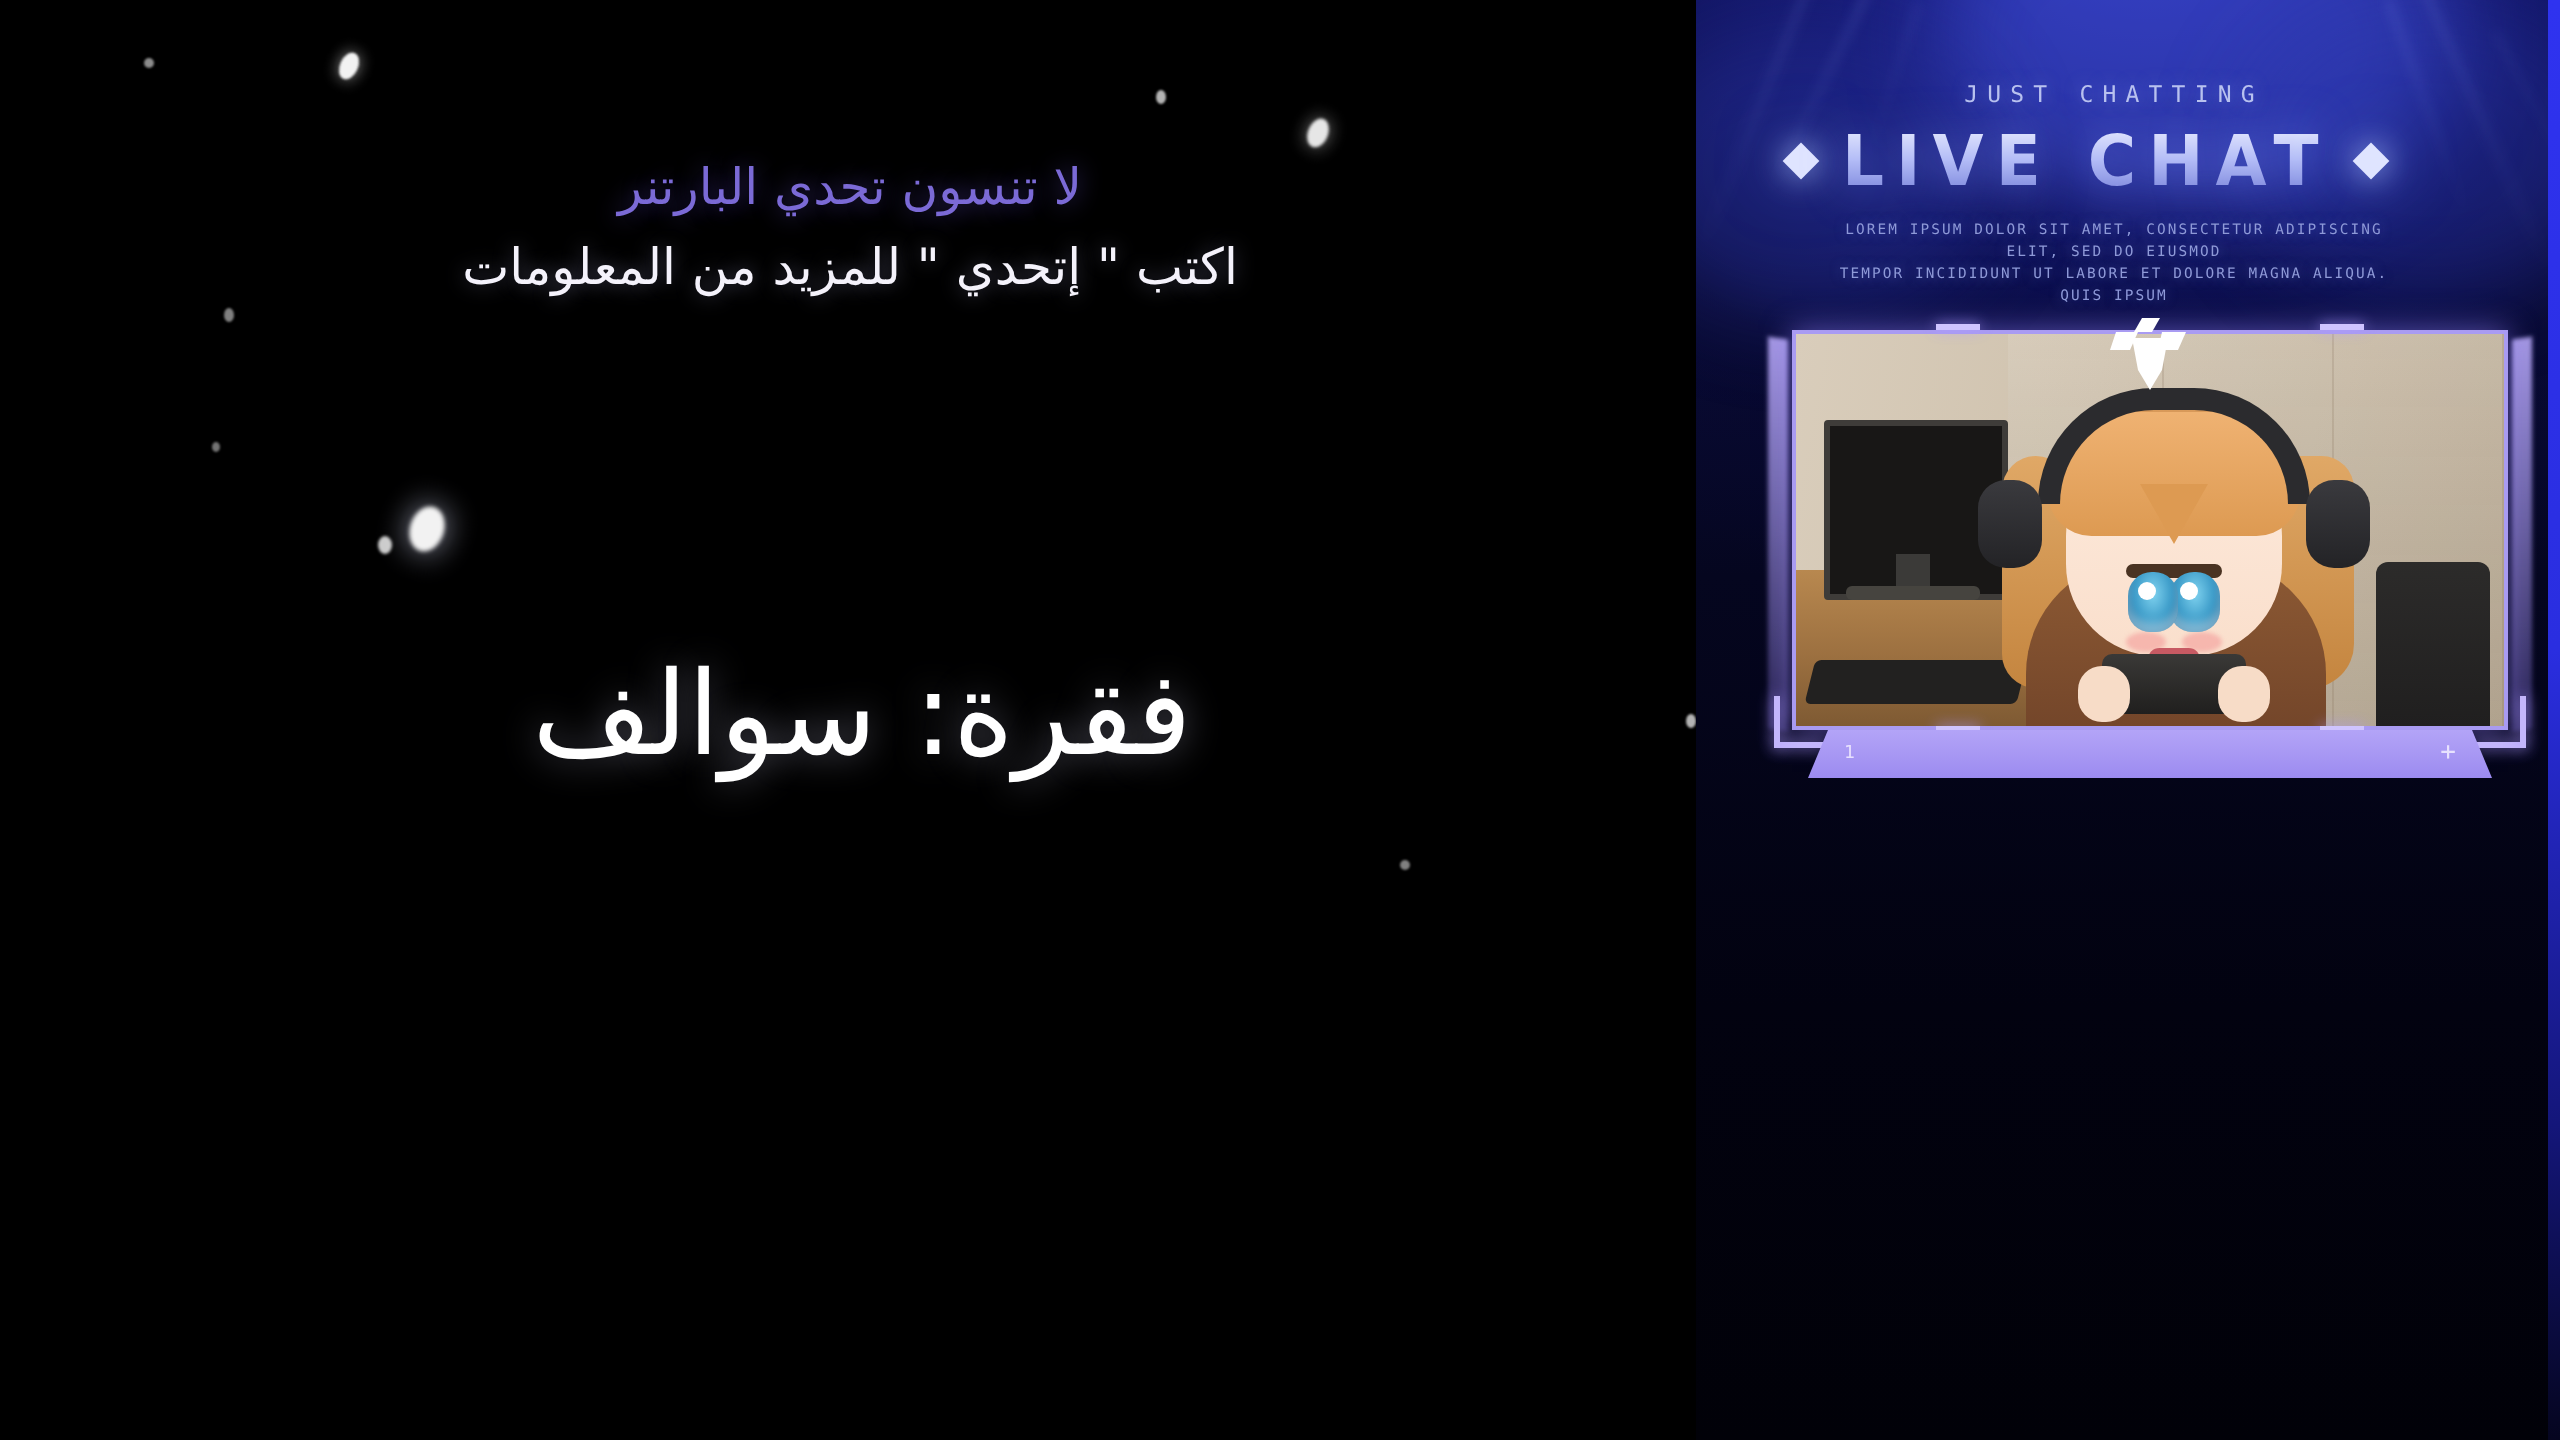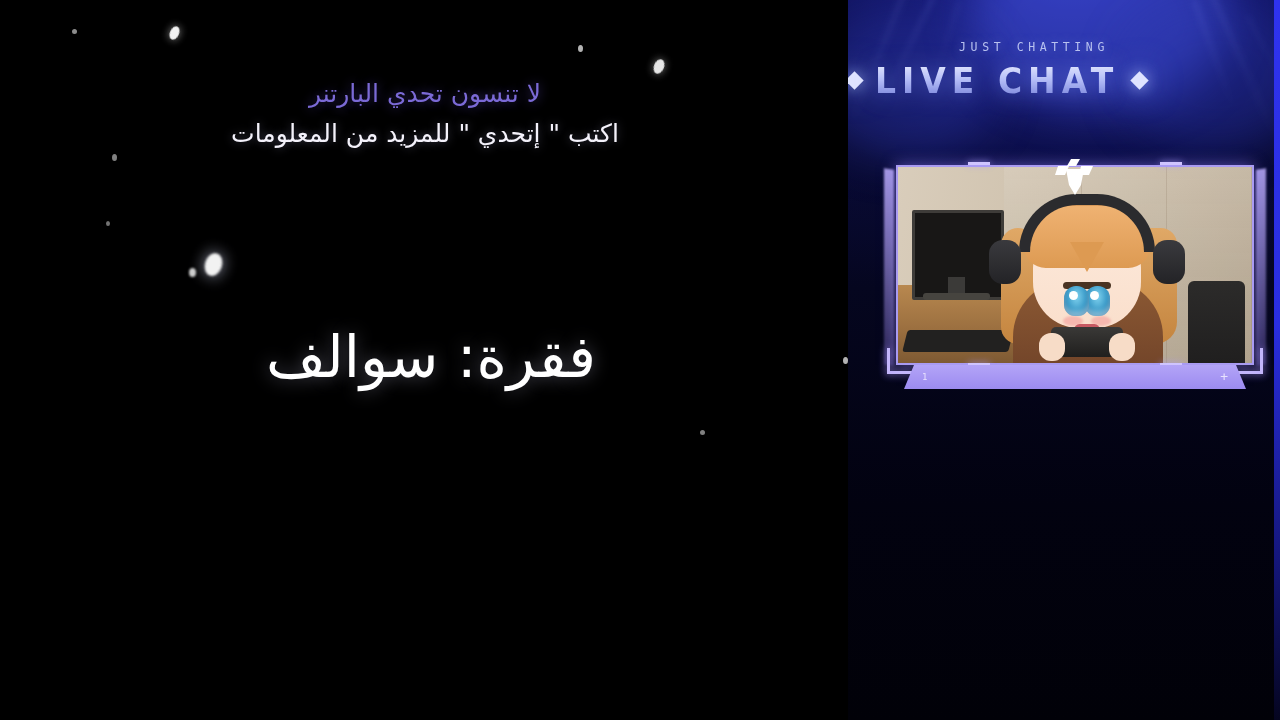--- a/index.html
+++ b/index.html
@@ -123,21 +123,21 @@
   }
   .glow-blob {
     position:absolute;
     border-radius:50%;
     filter:blur(22px);
     pointer-events:none;
   }
 
   
   #panel-head {
-    position:absolute; left:0; top:40px; width:372px; text-align:center;
+    position:absolute; left:0; top:40px; width:372px; text-align:center;padding-left:46px;
   }
   #kicker {
     font-size:11.5px; letter-spacing:4.6px; font-weight:normal;
     color:#b9c2ef;
     font-family:"DejaVu Sans Mono", monospace;
     text-shadow:0 0 8px rgba(140,160,255,.55);
   }
   #bigtitle {
     margin-top:6px;
     position:relative;
@@ -445,20 +445,24 @@
     <div class="streak" style="right:8px;  top:10px;  width:2px; height:100px; transform:rotate(-28deg); opacity:.45;"></div>
 
     <div id="panel-edge"></div>
 
     <div id="panel-head">
       <div id="kicker">JUST CHATTING</div>
       <div id="bigtitle">
         <span class="dia"></span>
         <span class="t">LIVE CHAT</span>
         <span class="dia"></span>
+      </div>
+      <div id="lorem">
+        <div>LOREM IPSUM DOLOR SIT AMET, CONSECTETUR ADIPISCING ELIT, SED DO EIUSMOD</div>
+        <div>TEMPOR INCIDIDUNT UT LABORE ET DOLORE MAGNA ALIQUA. QUIS IPSUM</div>
       </div>
     </div>
   </div>
 
   <div id="cam">
 
     <div class="cam-wing l"></div>
     <div class="cam-wing r"></div>
 
     <div id="cam-frame">

